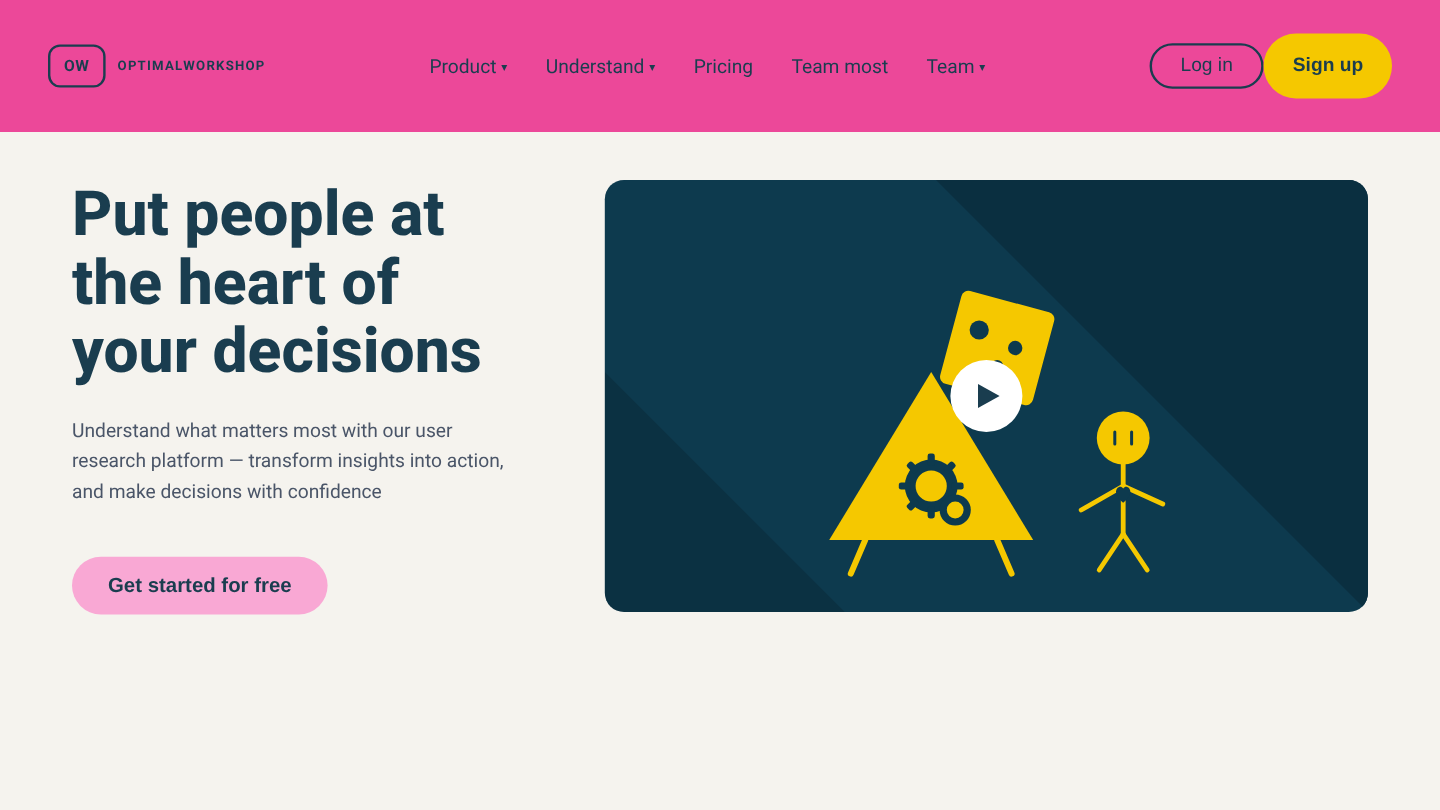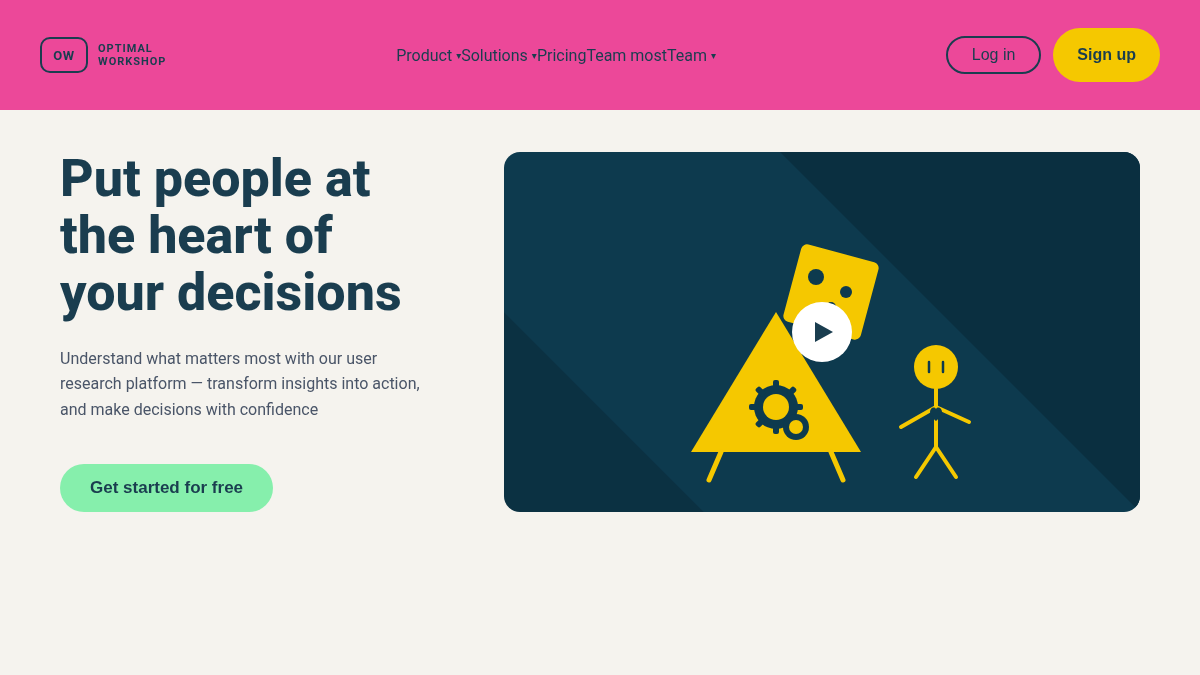--- a/index.html
+++ b/index.html
@@ -39,35 +39,35 @@
       align-items: center;
       justify-content: center;
       font-size: 13px;
       font-weight: 700;
       color: #1a3d4f;
       letter-spacing: 0.5px;
     }
 
     .logo-text {
       display: flex;
-      flex-direction: column;
       line-height: 1.2;
     }
 
     .logo-text span {
       font-size: 11px;
       font-weight: 700;
       color: #1a3d4f;
       letter-spacing: 1px;
       text-transform: uppercase;
     }
 
     .nav-links {
       display: flex;
       align-items: center;
+      gap: 32px;
     }
 
     .nav-link {
       display: flex;
       align-items: center;
       gap: 4px;
       font-size: 16px;
       color: #1a3d4f;
       cursor: pointer;
       font-weight: 400;
@@ -75,21 +75,20 @@
     }
 
     .nav-link .chevron {
       font-size: 10px;
       margin-top: 1px;
     }
 
     .nav-actions {
       display: flex;
       align-items: center;
-      gap: 12px;
     }
 
     .btn-login {
       padding: 8px 24px;
       border: 2px solid #1a3d4f;
       border-radius: 50px;
       background: transparent;
       color: #1a3d4f;
       font-size: 16px;
       font-weight: 500;
@@ -103,21 +102,21 @@
       background: #f5c800;
       color: #1a3d4f;
       font-size: 16px;
       font-weight: 600;
       cursor: pointer;
     }
 
     
     .hero {
       display: flex;
-      align-items: flex-end;
+      align-items: flex-start;
       justify-content: space-between;
       padding: 40px 60px 60px 60px;
       gap: 64px;
       max-width: 1200px;
     }
 
     .hero-left {
       flex: 0 0 380px;
       max-width: 380px;
     }
@@ -136,21 +135,21 @@
       line-height: 1.6;
       margin-bottom: 42px;
       font-weight: 400;
     }
 
     .btn-cta {
       display: inline-block;
       padding: 14px 30px;
       border: none;
       border-radius: 50px;
-      background: #86efac;
+      background: #f9a8d4;
       color: #1a3d4f;
       font-size: 17px;
       font-weight: 700;
       cursor: pointer;
     }
 
     
     .hero-right {
       flex: 1;
       max-width: 640px;
@@ -234,21 +233,21 @@
       <span>WORKSHOP</span>
     </div>
   </div>
 
   <div class="nav-links">
     <a class="nav-link">
       <span>Product</span>
       <span class="chevron">▾</span>
     </a>
     <a class="nav-link">
-      <span>Solutions</span>
+      <span>Understand</span>
       <span class="chevron">▾</span>
     </a>
     <a class="nav-link">
       <span>Pricing</span>
     </a>
     <a class="nav-link">
       <span>Team most</span>
     </a>
     <a class="nav-link">
       <span>Team</span>

